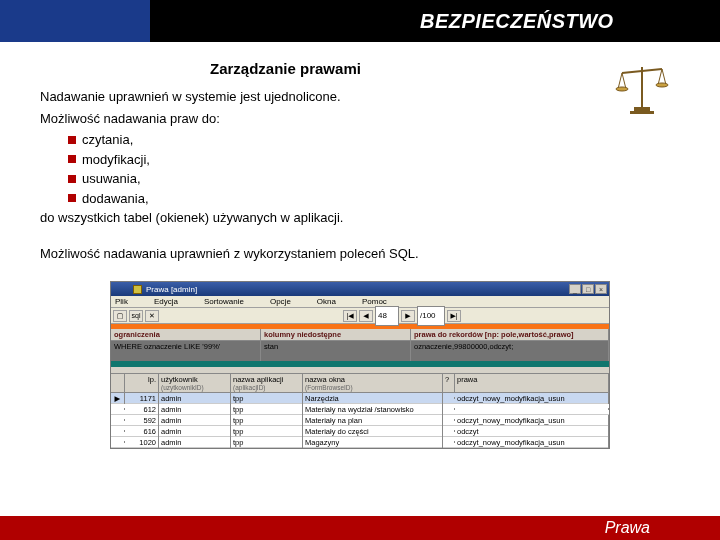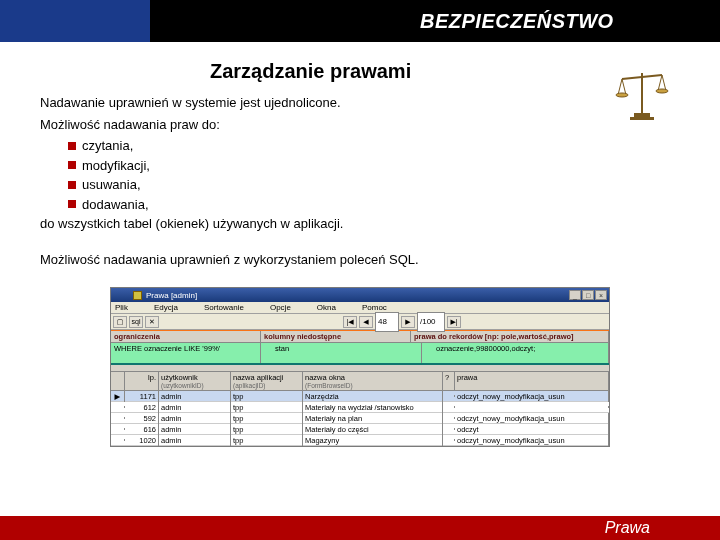--- a/index.html
+++ b/index.html
@@ -1,43 +1,43 @@
 <!DOCTYPE html>
 <html><head>
 <meta charset="utf-8">
 <style>
   * { box-sizing: border-box; margin: 0; padding: 0; }
   body { width: 720px; height: 540px; font-family: Arial, sans-serif; background: #fff; overflow: hidden; position: relative; }
   .top-bar { background: #000; height: 42px; display: flex; align-items: center; }
   .top-bar .blue { background: #1a3a8a; width: 150px; height: 100%; }
   .top-bar .title { color: #fff; font-weight: bold; font-style: italic; font-size: 20px; margin-left: 270px; letter-spacing: 0.5px; }
-  .subtitle { font-weight: bold; font-size: 20px; margin: 18px 0 10px 210px; color: #000; }
+  .subtitle { font-weight: bold; font-size: 15px; margin: 18px 0 10px 210px; color: #000; }
   .content { margin: 0 40px; font-size: 13px; line-height: 1.5; position: relative; }
   .content p { margin-bottom: 2px; }
   .bullets { margin-left: 28px; }
   .bullets .row { display: flex; align-items: center; gap: 6px; }
   .sq { width: 8px; height: 8px; background: #b00000; display: inline-block; }
   .scales { position: absolute; right: 8px; top: -28px; width: 60px; height: 60px; }
   .sep { height: 14px; }
   .app-window { margin: 18px auto 0 auto; width: 500px; border: 1px solid #7a7a7a; background: #d6d2c8; font-size: 8px; font-family: Tahoma, Arial, sans-serif; }
   .titlebar { background: linear-gradient(#3a5ea8, #1a3a7a); color: #fff; height: 14px; display: flex; align-items: center; justify-content: space-between; padding: 0 2px; }
   .titlebar .wt { display: flex; align-items: center; gap: 4px; padding-left: 20px; }
   .titlebar .wt .wicon { width: 9px; height: 9px; background: #d0c040; border: 1px solid #806000; }
   .winbtns { display: flex; gap: 1px; }
   .winbtns span { width: 12px; height: 10px; background: #d6d2c8; border: 1px solid #888; display: flex; align-items: center; justify-content: center; font-size: 7px; color: #333; }
   .menu { background: #ece9d8; border-bottom: 1px solid #a0a0a0; height: 12px; display: flex; align-items: center; gap: 26px; padding: 0 4px; color: #000; }
   .toolbar { background: #ece9d8; border-bottom: 1px solid #a0a0a0; height: 16px; display: flex; align-items: center; gap: 2px; padding: 0 2px; }
   .tbtn { width: 14px; height: 12px; border: 1px solid #a0a0a0; background: #e8e4d8; display: flex; align-items: center; justify-content: center; font-size: 7px; }
   .tfield { height: 20px; border: 1px solid #888; background: #fff; padding: 0 2px; display: flex; align-items: center; }
-  .section-headers { display: flex; border-top: 1px solid #f97316; border-bottom: 1px solid #888; background: #d6d2c8; }
+  .section-headers { display: flex; border-top: 5px solid #f97316; border-bottom: 1px solid #888; background: #d6d2c8; }
   .section-headers div { padding: 1px 3px; border-right: 1px solid #888; font-weight: bold; color: #5a1010; font-size: 7.5px; }
   .sh1 { width: 150px; }
   .sh2 { width: 150px; }
   .sh3 { flex: 1; }
-  .pinkrow { display: flex; background: #86efac; border-bottom: 2px solid #0f766e; gap: 11px; }
+  .pinkrow { display: flex; background: #737373; border-bottom: 6px solid #0f766e; }
   .pinkrow div { padding: 1px 3px; border-right: 1px solid #888; height: 20px; font-size: 7.5px; }
   .grid { width: 100%; }
   .gridhead { display: flex; background: #d6d2c8; border-bottom: 1px solid #888; border-top: 1px solid #888; }
   .gridhead div, .gridrow div { border-right: 1px solid #888; padding: 1px 2px; font-size: 7.5px; overflow: hidden; white-space: nowrap; }
   .c0 { width: 14px; text-align: center; }
   .c1 { width: 34px; text-align: right; }
   .c2 { width: 72px; }
   .c3 { width: 72px; }
   .c4 { width: 140px; }
   .c5 { width: 12px; }

